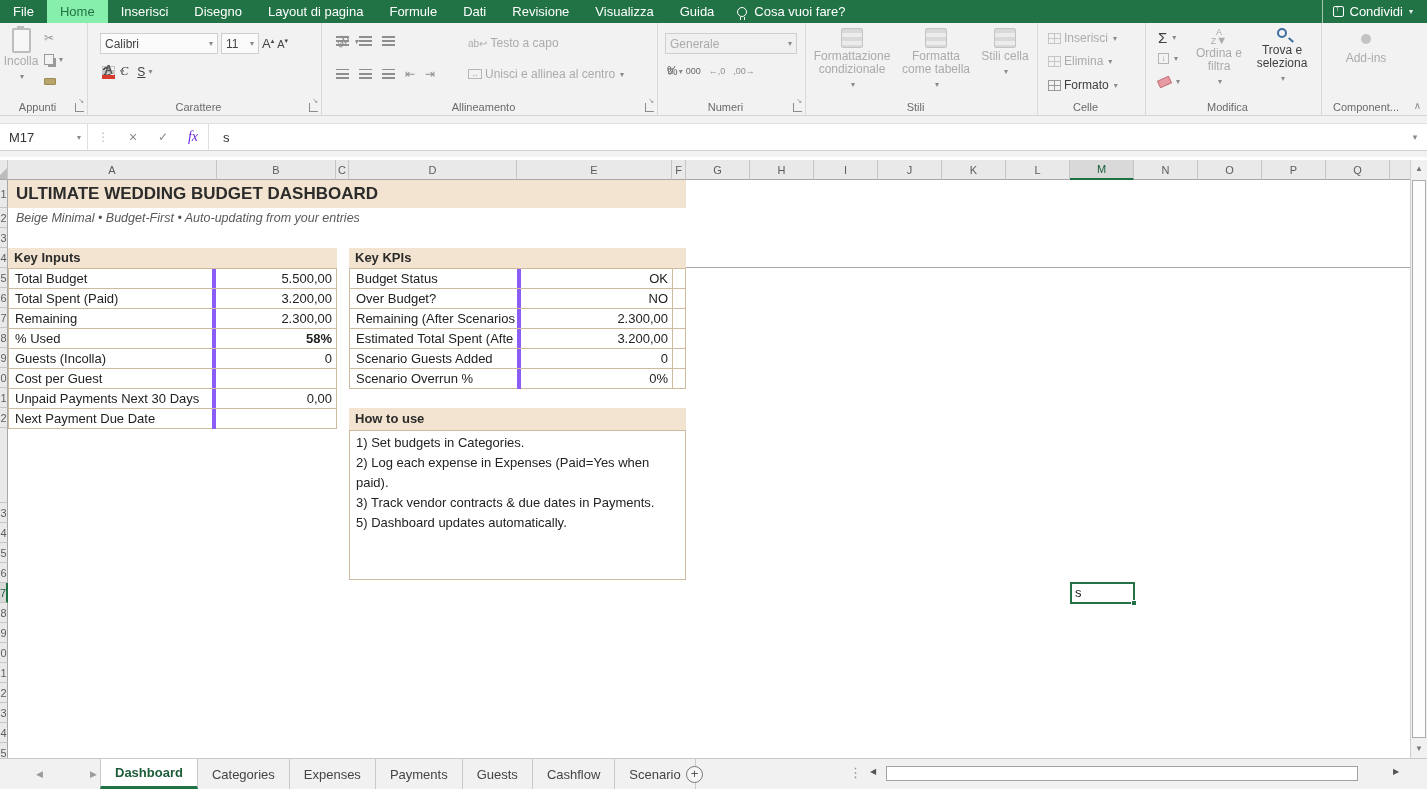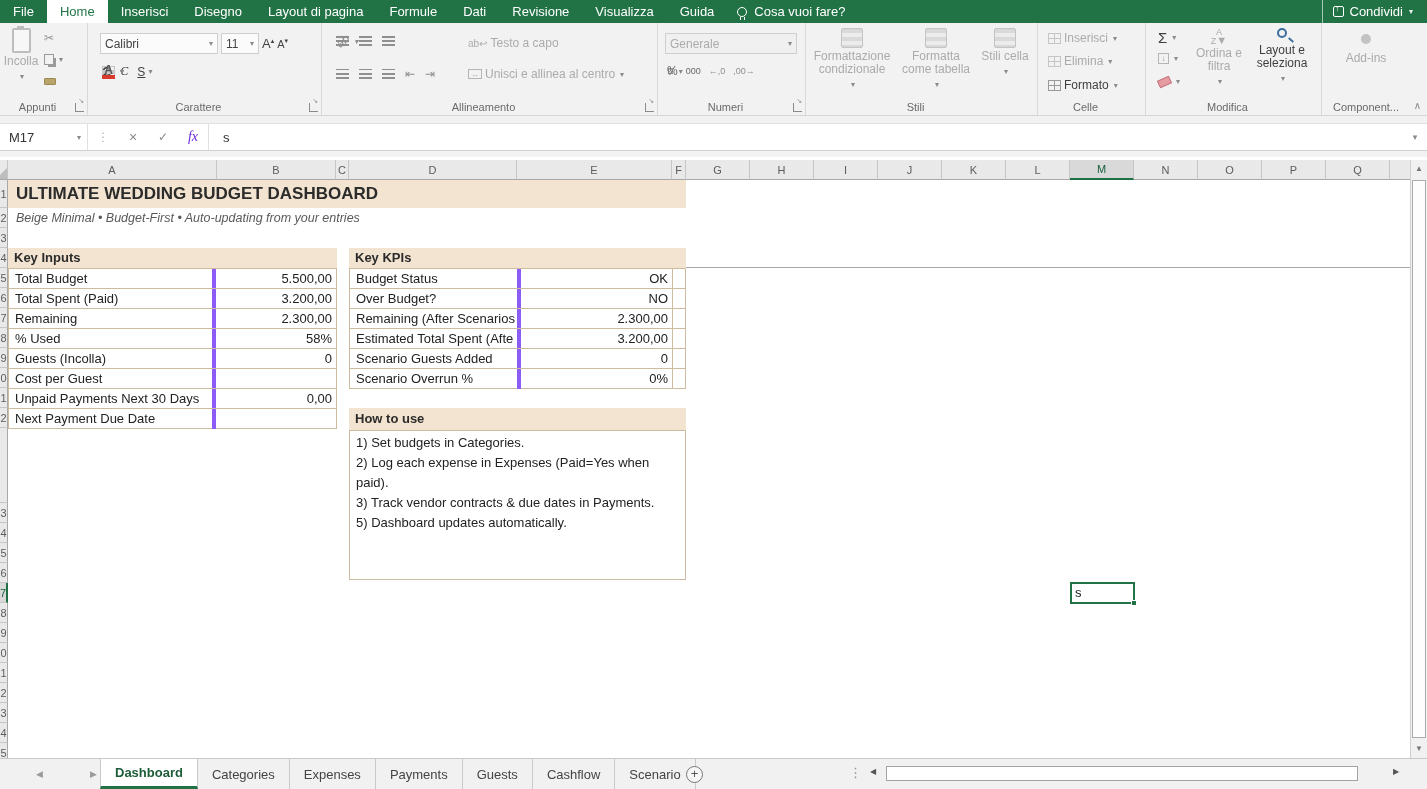--- a/index.html
+++ b/index.html
@@ -6,21 +6,21 @@
   html,body { background:#888; }
   #app {
     position:relative; width:1427px; height:789px; overflow:hidden;
     font-family:"Liberation Sans", sans-serif; background:#fff;
     -webkit-font-smoothing:antialiased;
   }
   
   .tabsrow { position:absolute; left:0; top:0; width:1427px; height:23px;
     background:#217346; display:flex; align-items:stretch; color:#fff; font-size:13px; }
   .rtab { padding:0 13px; display:flex; align-items:center; cursor:default; white-space:nowrap; }
-  .rtab.active { background:#ffffff; color:#217346; }
+  .rtab.active { background:#86efac; color:#217346; }
   .tellme { display:flex; align-items:center; gap:7px; padding:0 10px; }
   .bulb { width:10px; height:10px; border:1.5px solid #fff; border-radius:50%; position:relative; }
   .bulb:after { content:""; position:absolute; left:2px; bottom:-4px; width:3px; height:3px; border-left:1.5px solid #fff; border-right:1.5px solid #fff; }
   .sharebox { position:absolute; right:4px; top:0; height:23px; display:flex; align-items:center; gap:6px;
     padding:0 10px; border-left:1px solid rgba(255,255,255,.6); }
   .shareicon { width:11px; height:11px; border:1.2px solid #fff; border-radius:2px; position:relative; }
   .shareicon:after { content:"↑"; position:absolute; left:1.5px; top:-4px; font-size:9px; }
   .ddw { font-size:8px; opacity:.9; }
   
   .ribbon { position:absolute; left:0; top:23px; width:1427px; height:93px; background:#f2f2f2;
@@ -283,21 +283,21 @@
         <span class="eraser"></span>
           <span class="dd">▾</span>
       </div>
       <div class="bigbtn dis" style="left:44px;width:58px">
         <span style="font-size:9px;line-height:8px;color:#ababab">A<br>Z<span style="font-size:11px">▼</span></span>
         <span>Ordina e filtra</span>
         <span class="dd">▾</span>
       </div>
       <div class="bigbtn" style="left:104px;width:64px;color:#3f3f3f">
         <span class="mag" style="margin-bottom:4px"></span>
-        <span>Layout e seleziona</span>
+        <span>Trova e seleziona</span>
         <span class="dd">▾</span>
       </div>
       <div class="glabel">Modifica</div>
     </div>
 
     <div class="rgroup" style="left:1322px;width:88px;border-right:none">
       <div class="bigbtn dis" style="left:14px;width:60px">
         <span style="width:10px;height:10px;border-radius:50%;background:#c3c3c3;margin:6px 0"></span>
         <span>Add-ins</span>
       </div>
@@ -398,21 +398,21 @@
         <div class="trow">
           <div class="tlabel">Total Spent (Paid)</div>
           <div class="tvalue" style="width: 124px;">3.200,00</div>
         </div>
         <div class="trow">
           <div class="tlabel">Remaining</div>
           <div class="tvalue" style="width: 124px;">2.300,00</div>
         </div>
         <div class="trow">
           <div class="tlabel">% Used</div>
-          <div class="tvalue" style="width: 124px;">58%</div>
+          <div class="tvalue" style="width: 124px; font-weight: bold;">58%</div>
         </div>
         <div class="trow">
           <div class="tlabel">Guests (Incolla)</div>
           <div class="tvalue" style="width: 124px;">0</div>
         </div>
         <div class="trow">
           <div class="tlabel">Cost per Guest</div>
           <div class="tvalue" style="width: 124px;"></div>
         </div>
         <div class="trow">

